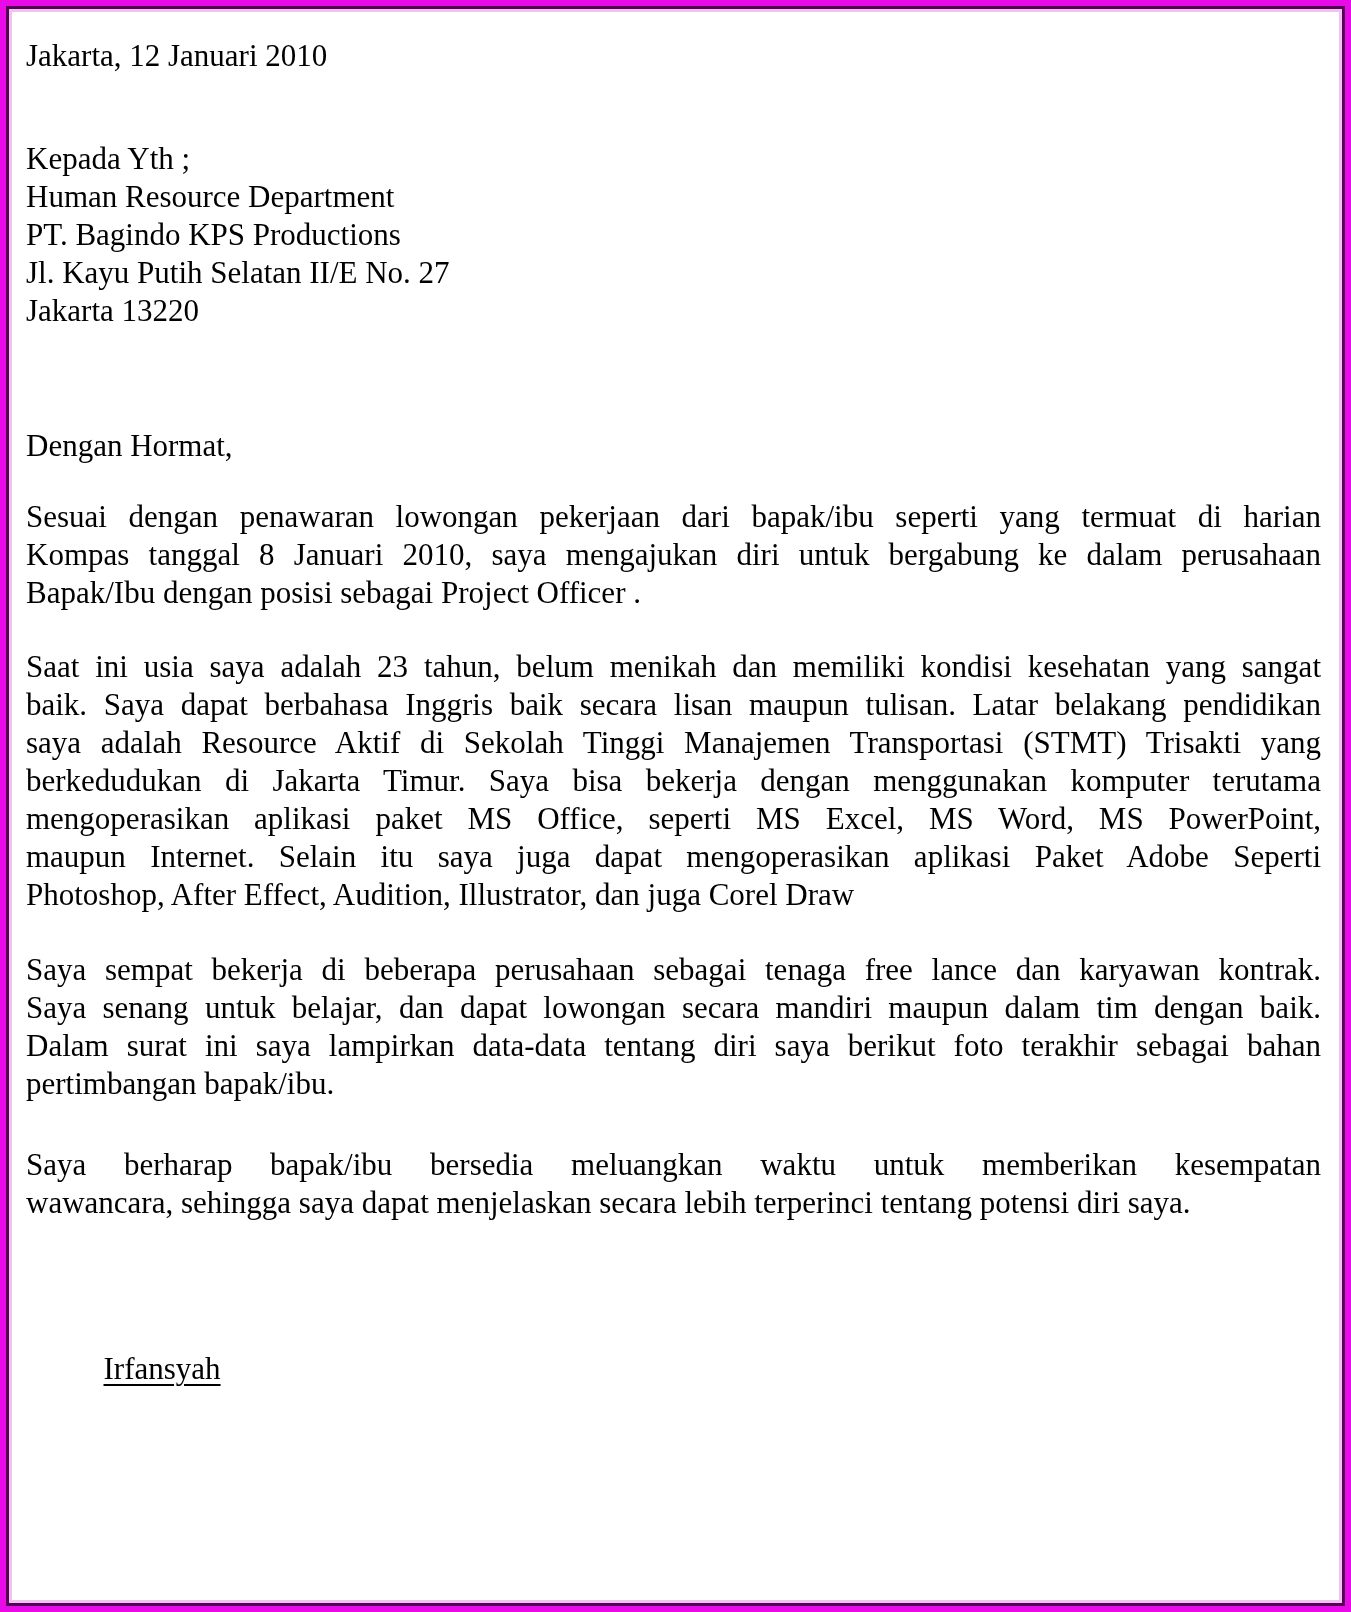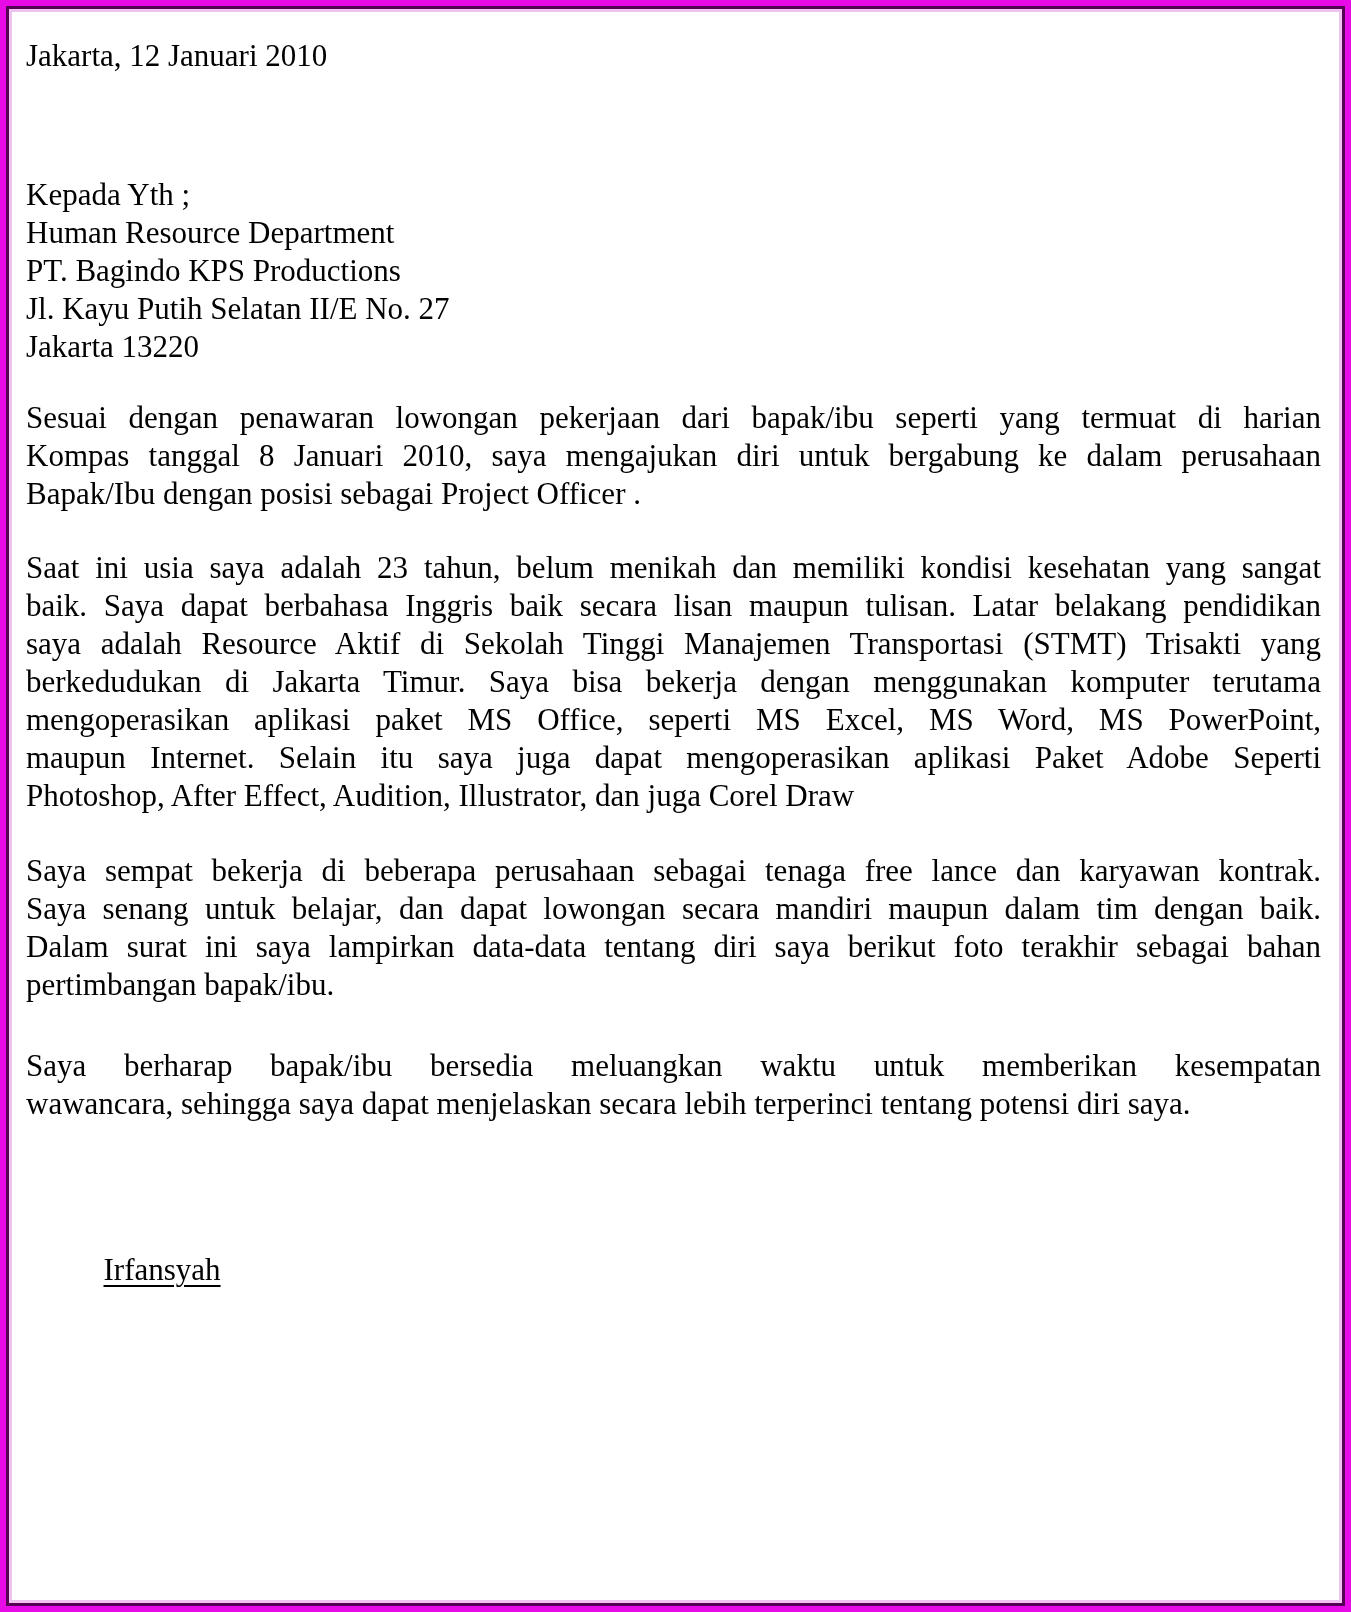--- a/index.html
+++ b/index.html
@@ -39,21 +39,21 @@
     text-align: justify;
     text-align-last: justify;
     white-space: normal;
   }
   .bold { font-weight: normal; }
   .underline {
     text-decoration: underline;
     text-decoration-thickness: 2px;
     text-underline-offset: 5px;
   }
-  .recipient { margin-top: 101px; }
+  .recipient { margin-top: 65px; }
   .greeting  { margin-top: 97px; }
   .p1        { margin-top: 33px; }
   .p2        { margin-top: 36px; }
   .p3        { margin-top: 37px; }
   .p4        { margin-top: 43px; }
   .closing   { margin-top: 172px; }
   .signature { margin-top: 90px; }
 </style>
 </head>
 <body>
@@ -66,20 +66,21 @@
         <div class="line left">Jakarta, 12 Januari 2010</div>
 
         <div class="recipient">
           <span class="line left">Kepada Yth ;</span>
           <span class="line left">Human Resource Department</span>
           <span class="line left">PT. Bagindo KPS Productions</span>
           <span class="line left">Jl. Kayu Putih Selatan II/E No. 27</span>
           <span class="line left">Jakarta 13220</span>
         </div>
 
+        <div class="line left greeting">Dengan Hormat,</div>
 
         <div class="p1">
           <span class="line just">Sesuai dengan penawaran lowongan pekerjaan dari bapak/ibu seperti yang termuat di harian</span>
           <span class="line just">Kompas tanggal 8 Januari 2010, saya mengajukan diri untuk bergabung ke dalam perusahaan</span>
           <span class="line left"><span>Bapak/Ibu dengan posisi sebagai </span><span class="bold">Project Officer</span><span> .</span></span>
         </div>
 
         <div class="p2">
           <span class="line just">Saat ini usia saya adalah 23 tahun, belum menikah dan memiliki kondisi kesehatan yang sangat</span>
           <span class="line just">baik. Saya dapat berbahasa Inggris baik secara lisan maupun tulisan. Latar belakang pendidikan</span>

